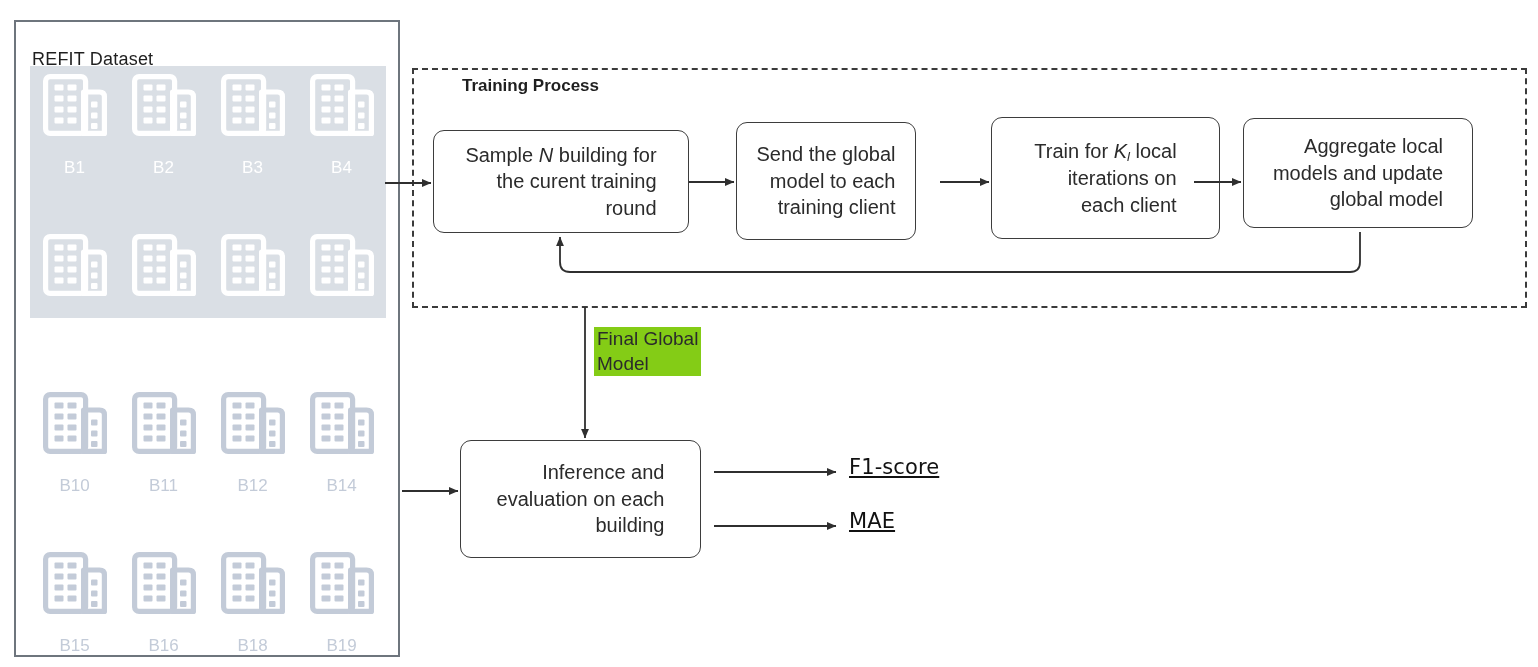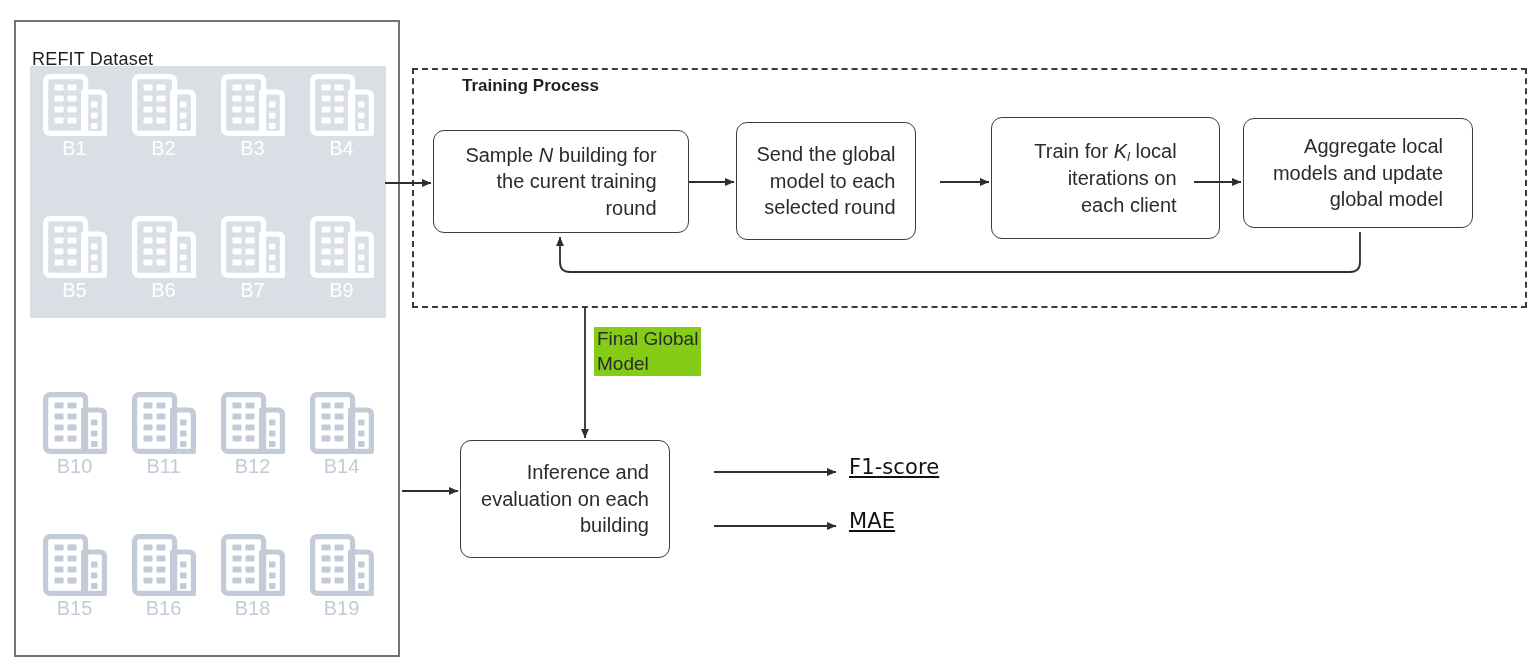--- a/index.html
+++ b/index.html
@@ -18,21 +18,21 @@
     margin-top:20px;
   }
   .grey-panel{
     position:absolute;left:30px;top:66px;width:356px;height:252px;background:#dadfe5;
   }
   .bgrid{position:absolute;display:grid;grid-template-columns:repeat(4,1fr);}
   .bgrid.top{left:30px;top:74px;width:356px;grid-row-gap:58px;}
   .bgrid.bottom{left:30px;top:392px;width:356px;grid-row-gap:58px;}
   .bcell{display:flex;flex-direction:column;align-items:center;}
   .bcell svg{display:block;}
-  .blabel{font-size:20px;margin-top:2px;line-height:1;}
+  .blabel{font-size:17px;margin-top:23px;line-height:1;}
   .bgrid.top .blabel{color:#ffffff;}
   .bgrid.bottom .blabel{color:#c3cbd8;}
 
   
   .dashed-box{
     position:absolute;left:412px;top:68px;width:1115px;height:240px;
     border:2px dashed #3b3b3b;box-sizing:border-box;background:transparent;
   }
   .training-title{
     position:absolute;left:422px;top:76px;font-size:17px;font-weight:bold;color:#1f1f1f;margin-left:40px;
@@ -41,21 +41,21 @@
   
   .pbox{
     position:absolute;border:1.6px solid #3d3d3d;border-radius:11px;background:#ffffff;
     display:flex;align-items:center;justify-content:center;text-align:right;
     font-size:20px;color:#2b2b2b;line-height:1.32;box-sizing:border-box;padding:4px 8px;
   }
   #box-sample{left:433px;top:130px;width:256px;height:103px;}
   #box-send{left:736px;top:122px;width:180px;height:118px;}
   #box-train{left:991px;top:117px;width:229px;height:122px;}
   #box-aggregate{left:1243px;top:118px;width:230px;height:110px;}
-  #box-inference{left:460px;top:440px;width:210px;height:118px;}
+  #box-inference{left:460px;top:440px;width:241px;height:118px;}
 
   .pbox i{font-style:italic;}
   .pbox sub{font-size:.66em;font-style:italic;vertical-align:-0.22em;}
 
   
   .lbl{position:absolute;color:#2b2b2b;font-size:19px;line-height:1.3;white-space:pre;}
   #lbl-repeat{left:838px;top:255px;background:#ffffff;padding:0 4px;}
   #lbl-repeat sub{font-size:.62em;vertical-align:-0.18em;}
   #lbl-final{left:594px;top:327px;background:#84cc16;padding:0 3px;}
   .outlbl{position:absolute;font-size:21px;color:#111111;
@@ -366,21 +366,21 @@
     </div>
 
   <div class="dashed-box"></div>
   <div class="training-title">Training Process</div>
 
   <div class="pbox" id="box-sample">
     <span><span>Sample </span><i>N</i><span> building for</span><br><span>the curent training</span><br><span>round</span></span>
   </div>
 
   <div class="pbox" id="box-send">
-    <span><span>Send the global</span><br><span>model to each</span><br><span>selected round</span></span>
+    <span><span>Send the global</span><br><span>model to each</span><br><span>training client</span></span>
   </div>
 
   <div class="pbox" id="box-train">
     <span><span>Train for </span><i>K</i><sub>l</sub><span> local</span><br><span>iterations on</span><br><span>each client</span></span>
   </div>
 
   <div class="pbox" id="box-aggregate">
     <span><span>Aggregate local</span><br><span>models and update</span><br><span>global model</span></span>
   </div>
 

